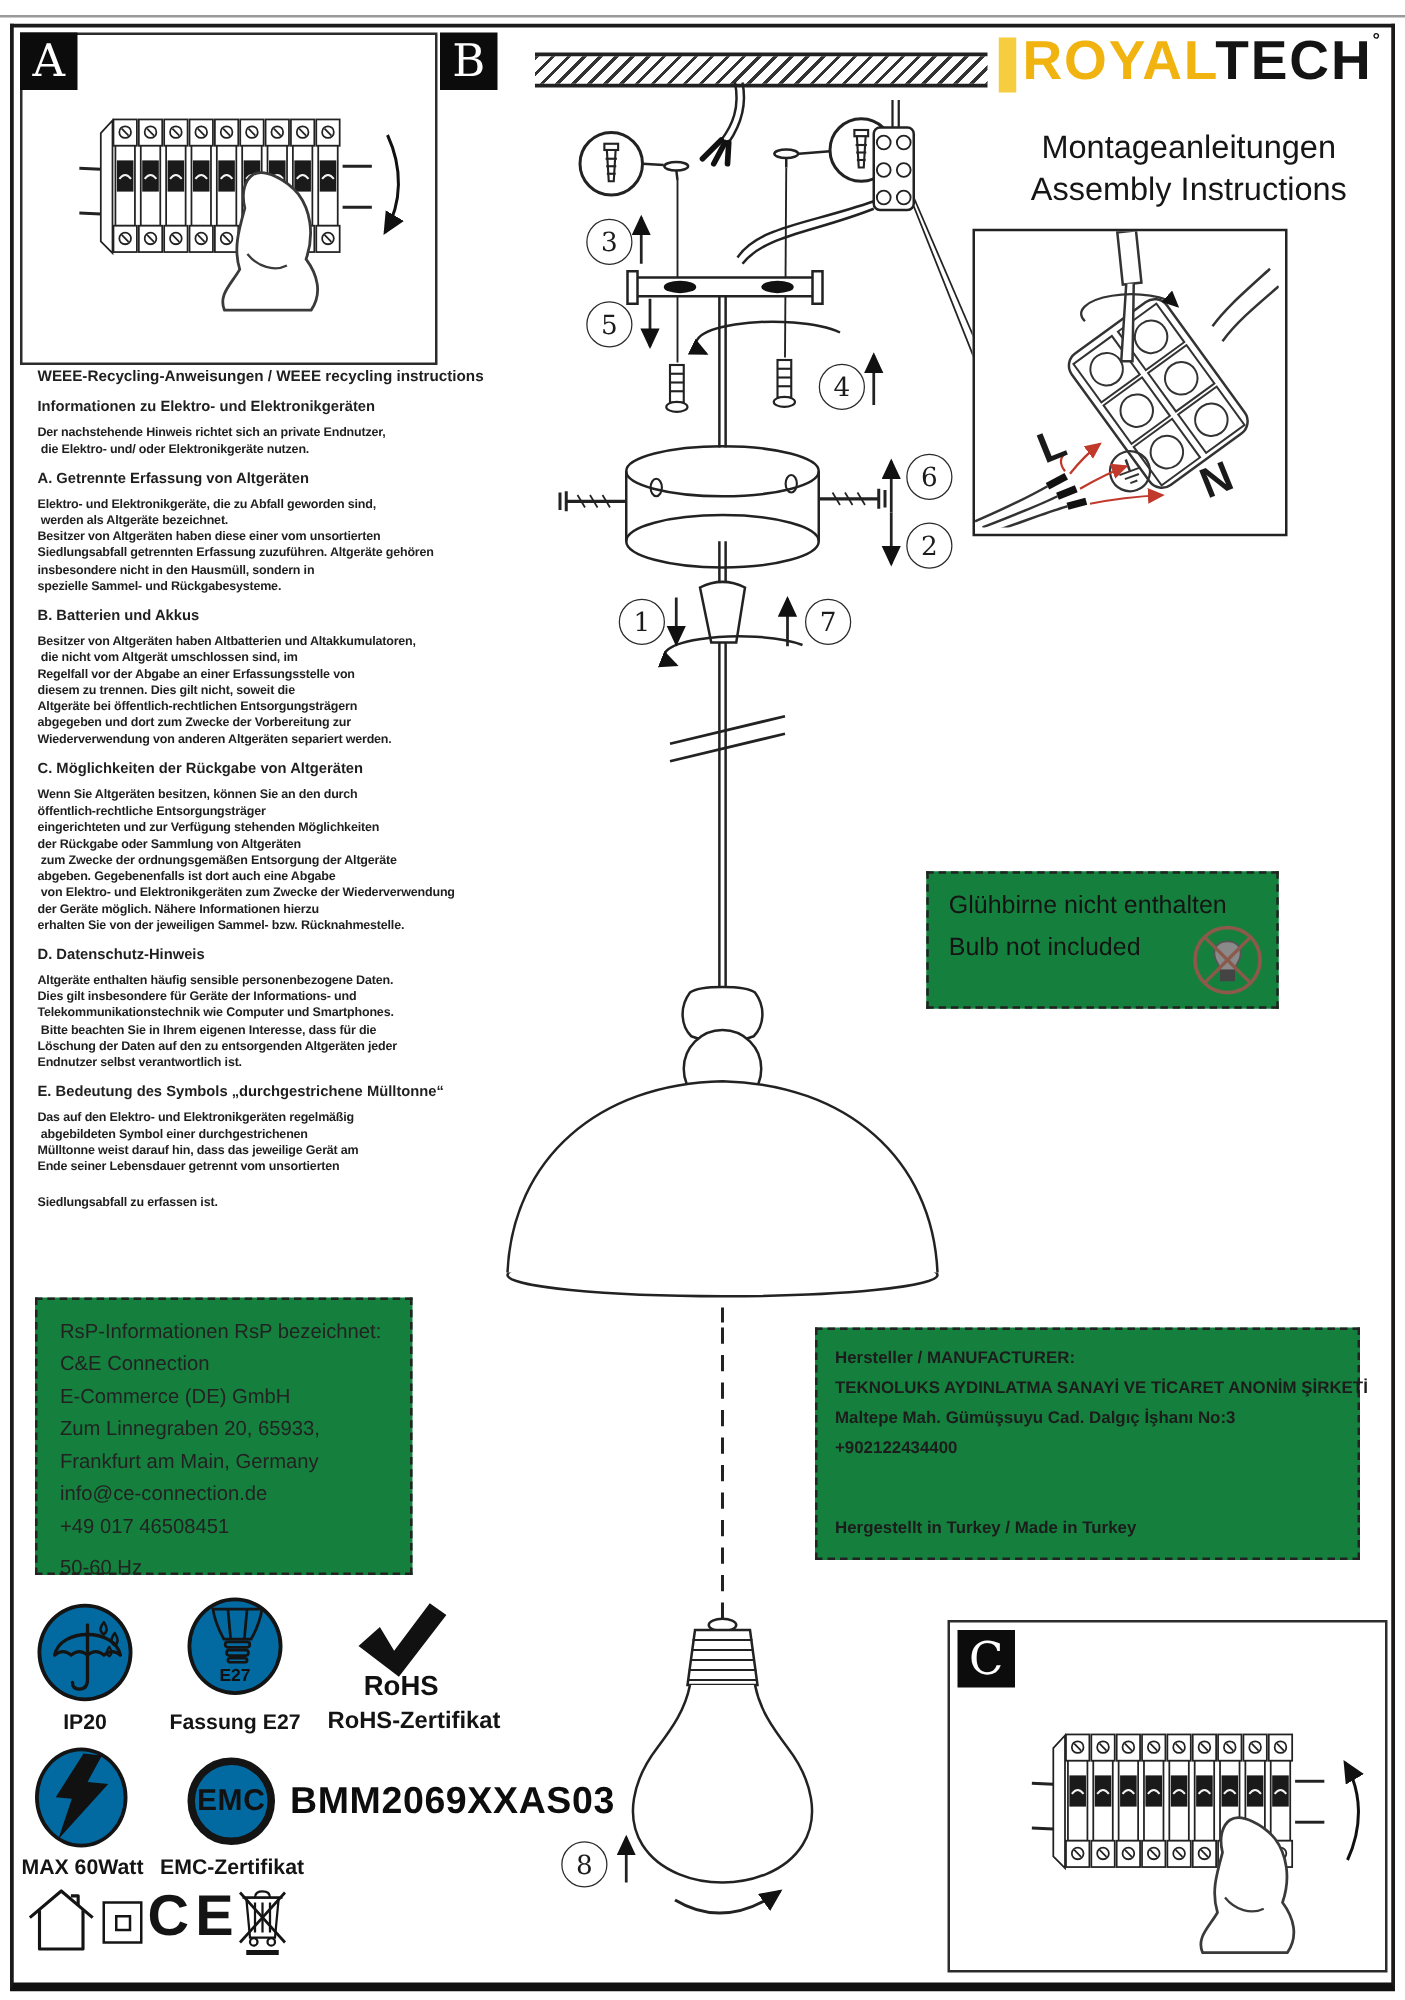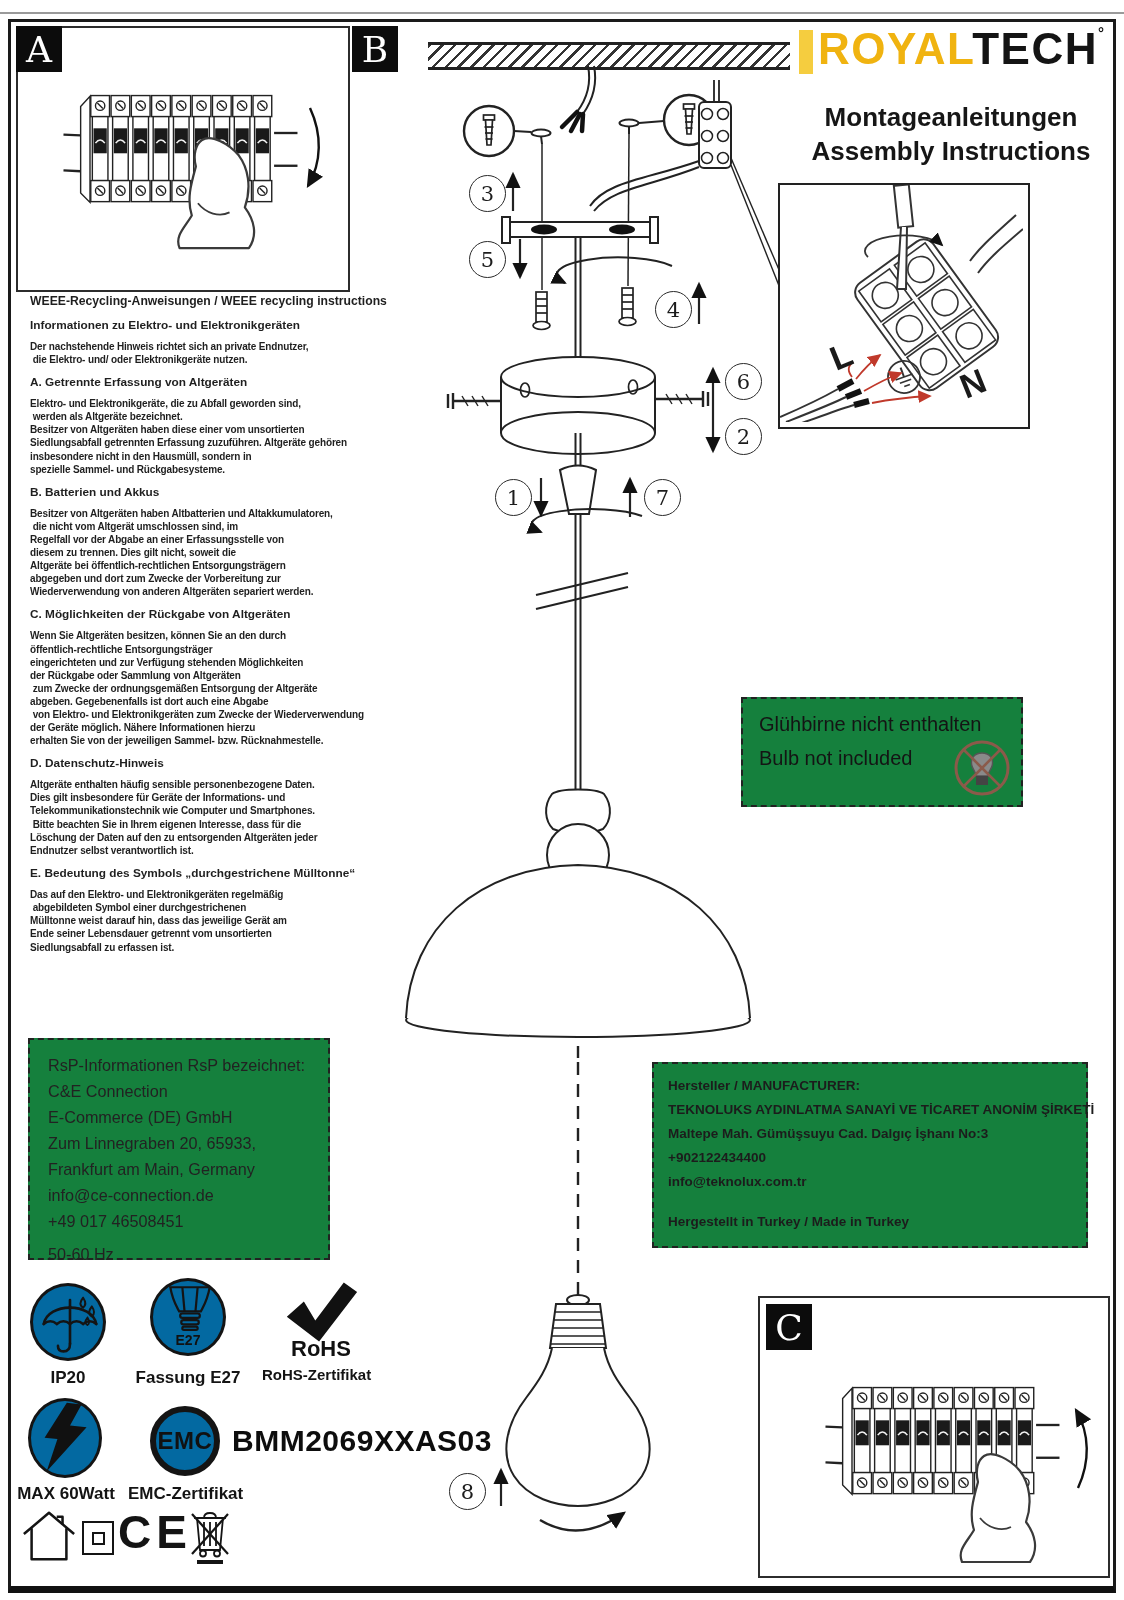--- a/index.html
+++ b/index.html
@@ -20,42 +20,42 @@
   .w-p{font-size:10px;line-height:13.1px;white-space:pre-wrap;letter-spacing:-0.15px;font-weight:bold;}
   
   #hatch{left:428px;top:42px;width:362px;height:22px;
          border-top:3px solid #222;border-bottom:3px solid #222;
          background:repeating-linear-gradient(135deg,#333 0 2.5px,transparent 2.5px 9px);}
   
   #brandmark{left:799px;top:30px;width:14px;height:44px;background:#f5cd3f;}
   #brand{left:818px;top:24px;width:300px;height:56px;font-weight:bold;font-size:44px;letter-spacing:1.5px;white-space:nowrap;}
   #brand .ry{color:#f0b310;} #brand .tk{color:#141414;}
   #brand .rg{font-size:15px;vertical-align:26px;color:#141414;letter-spacing:0;}
-  #titles{left:790px;top:100px;width:322px;text-align:center;font-size:26px;font-weight:bold;line-height:34px;color:#161616;}
+  #titles{left:790px;top:100px;width:322px;text-align:center;font-size:26px;font-weight:normal;line-height:34px;color:#161616;}
   
   #wirebox{left:778px;top:183px;width:248px;height:242px;border:2.5px solid #222;background:#fff;}
   
   .dashbox{border:2px dashed #222;background:#15803d;}
   #bulbbox{left:741px;top:697px;width:282px;height:110px;padding:14px 16px;box-sizing:border-box;}
   #bulbbox .l1{font-size:20px;color:#141414;}
   #bulbbox .l2{font-size:20px;color:#141414;margin-top:11px;}
   #bulbcross{position:absolute;right:8px;bottom:6px;width:62px;height:62px;}
   #rspbox{left:28px;top:1038px;width:302px;height:222px;padding:12px 0 0 18px;box-sizing:border-box;}
   #rspbox div{font-size:16.2px;line-height:26px;color:#222;}
   #rspbox .gap{margin-top:7px;}
   #mfgbox{left:652px;top:1062px;width:436px;height:186px;padding:10px 0 0 14px;box-sizing:border-box;font-weight:bold;}
   #mfgbox div{font-size:13.5px;line-height:24px;color:#1c1c1c;white-space:nowrap;}
   #mfg-made{position:absolute;left:14px;bottom:12px;}
   
   .circ{border:3px solid #141414;border-radius:50%;background:#0369a1;box-sizing:border-box;}
   .iconlab{font-weight:bold;font-size:17px;text-align:center;color:#141414;white-space:nowrap;}
   #emc-circ{border-width:6px;display:flex;align-items:center;justify-content:center;
             font-weight:bold;font-size:24px;letter-spacing:0.5px;color:#111;}
   #rohs-word{font-weight:bold;font-size:22px;color:#111;}
-  #rohs-cert{font-weight:bold;font-size:15px;color:#141414;}
+  #rohs-cert{font-weight:bold;font-size:19px;color:#141414;}
   #model{font-weight:bold;font-size:30px;letter-spacing:0.5px;color:#0d0d0d;}
   #ce{font-weight:bold;font-size:46px;letter-spacing:5px;color:#141414;}
   #e27txt{position:absolute;left:0;bottom:5px;width:100%;text-align:center;font-weight:bold;font-size:14px;color:#111;}
   
   .badge{width:35px;height:35px;border:1.6px solid #2a2a2a;border-radius:50%;background:#fff;
          font-family:"DejaVu Serif",serif;font-size:21px;color:#1c1c1c;
          display:flex;align-items:center;justify-content:center;z-index:3;}
   svg{display:block;}
 </style>
 </head>
@@ -283,21 +283,21 @@
 Dies gilt insbesondere für Geräte der Informations- und
 Telekommunikationstechnik wie Computer und Smartphones.
  Bitte beachten Sie in Ihrem eigenen Interesse, dass für die
 Löschung der Daten auf den zu entsorgenden Altgeräten jeder
 Endnutzer selbst verantwortlich ist.</div>
     <div class="w-h2">E. Bedeutung des Symbols „durchgestrichene Mülltonne“</div>
     <div class="w-p">Das auf den Elektro- und Elektronikgeräten regelmäßig
  abgebildeten Symbol einer durchgestrichenen
 Mülltonne weist darauf hin, dass das jeweilige Gerät am
 Ende seiner Lebensdauer getrennt vom unsortierten</div>
-    <div class="w-p" style="margin-top:1px;">Siedlungsabfall zu erfassen ist.</div>
+    <div class="w-p" style="margin-top:16px;">Siedlungsabfall zu erfassen ist.</div>
   </div>
 
   <div class="abs plabel" style="left:352px;top:26px;z-index:2;">
     <span>B</span>
   </div>
   <div class="abs" id="hatch" style="z-index:0;"></div>
 
   <div class="abs" id="brandmark" style="z-index:2;"></div>
   <div class="abs" id="brand" style="z-index:2;">
     <span class="ry">ROYAL</span><span class="tk">TECH</span><span class="rg">°</span>
@@ -407,21 +407,20 @@
     <div>info@ce-connection.de</div>
     <div>+49 017 46508451</div>
     <div class="gap">50-60 Hz</div>
   </div>
 
   <div class="abs dashbox" id="mfgbox" style="z-index:2;">
     <div>Hersteller / MANUFACTURER:</div>
     <div>TEKNOLUKS AYDINLATMA SANAYİ VE TİCARET ANONİM ŞİRKETİ</div>
     <div>Maltepe Mah. Gümüşsuyu Cad. Dalgıç İşhanı No:3</div>
     <div>+902122434400</div>
-    <div>info@teknolux.com.tr</div>
     <div id="mfg-made">Hergestellt in Turkey / Made in Turkey</div>
   </div>
 
   <div class="abs circ" style="left:30px;top:1283px;width:76px;height:78px;z-index:2;">
     <svg width="70" height="72" viewBox="0 0 64 64" style="margin:2px 0 0 2px;">
       <g stroke="#141414" stroke-width="2.4" fill="none" stroke-linecap="round">
         <path d="M8,32 C12,12 52,12 56,32"></path>
         <path d="M8,32 Q14,27 20,32 Q26,27 32,32 Q38,27 44,32 Q50,27 56,32"></path>
         <line x1="32" y1="10" x2="32" y2="16"></line>
         <line x1="32" y1="16" x2="32" y2="50"></line>

